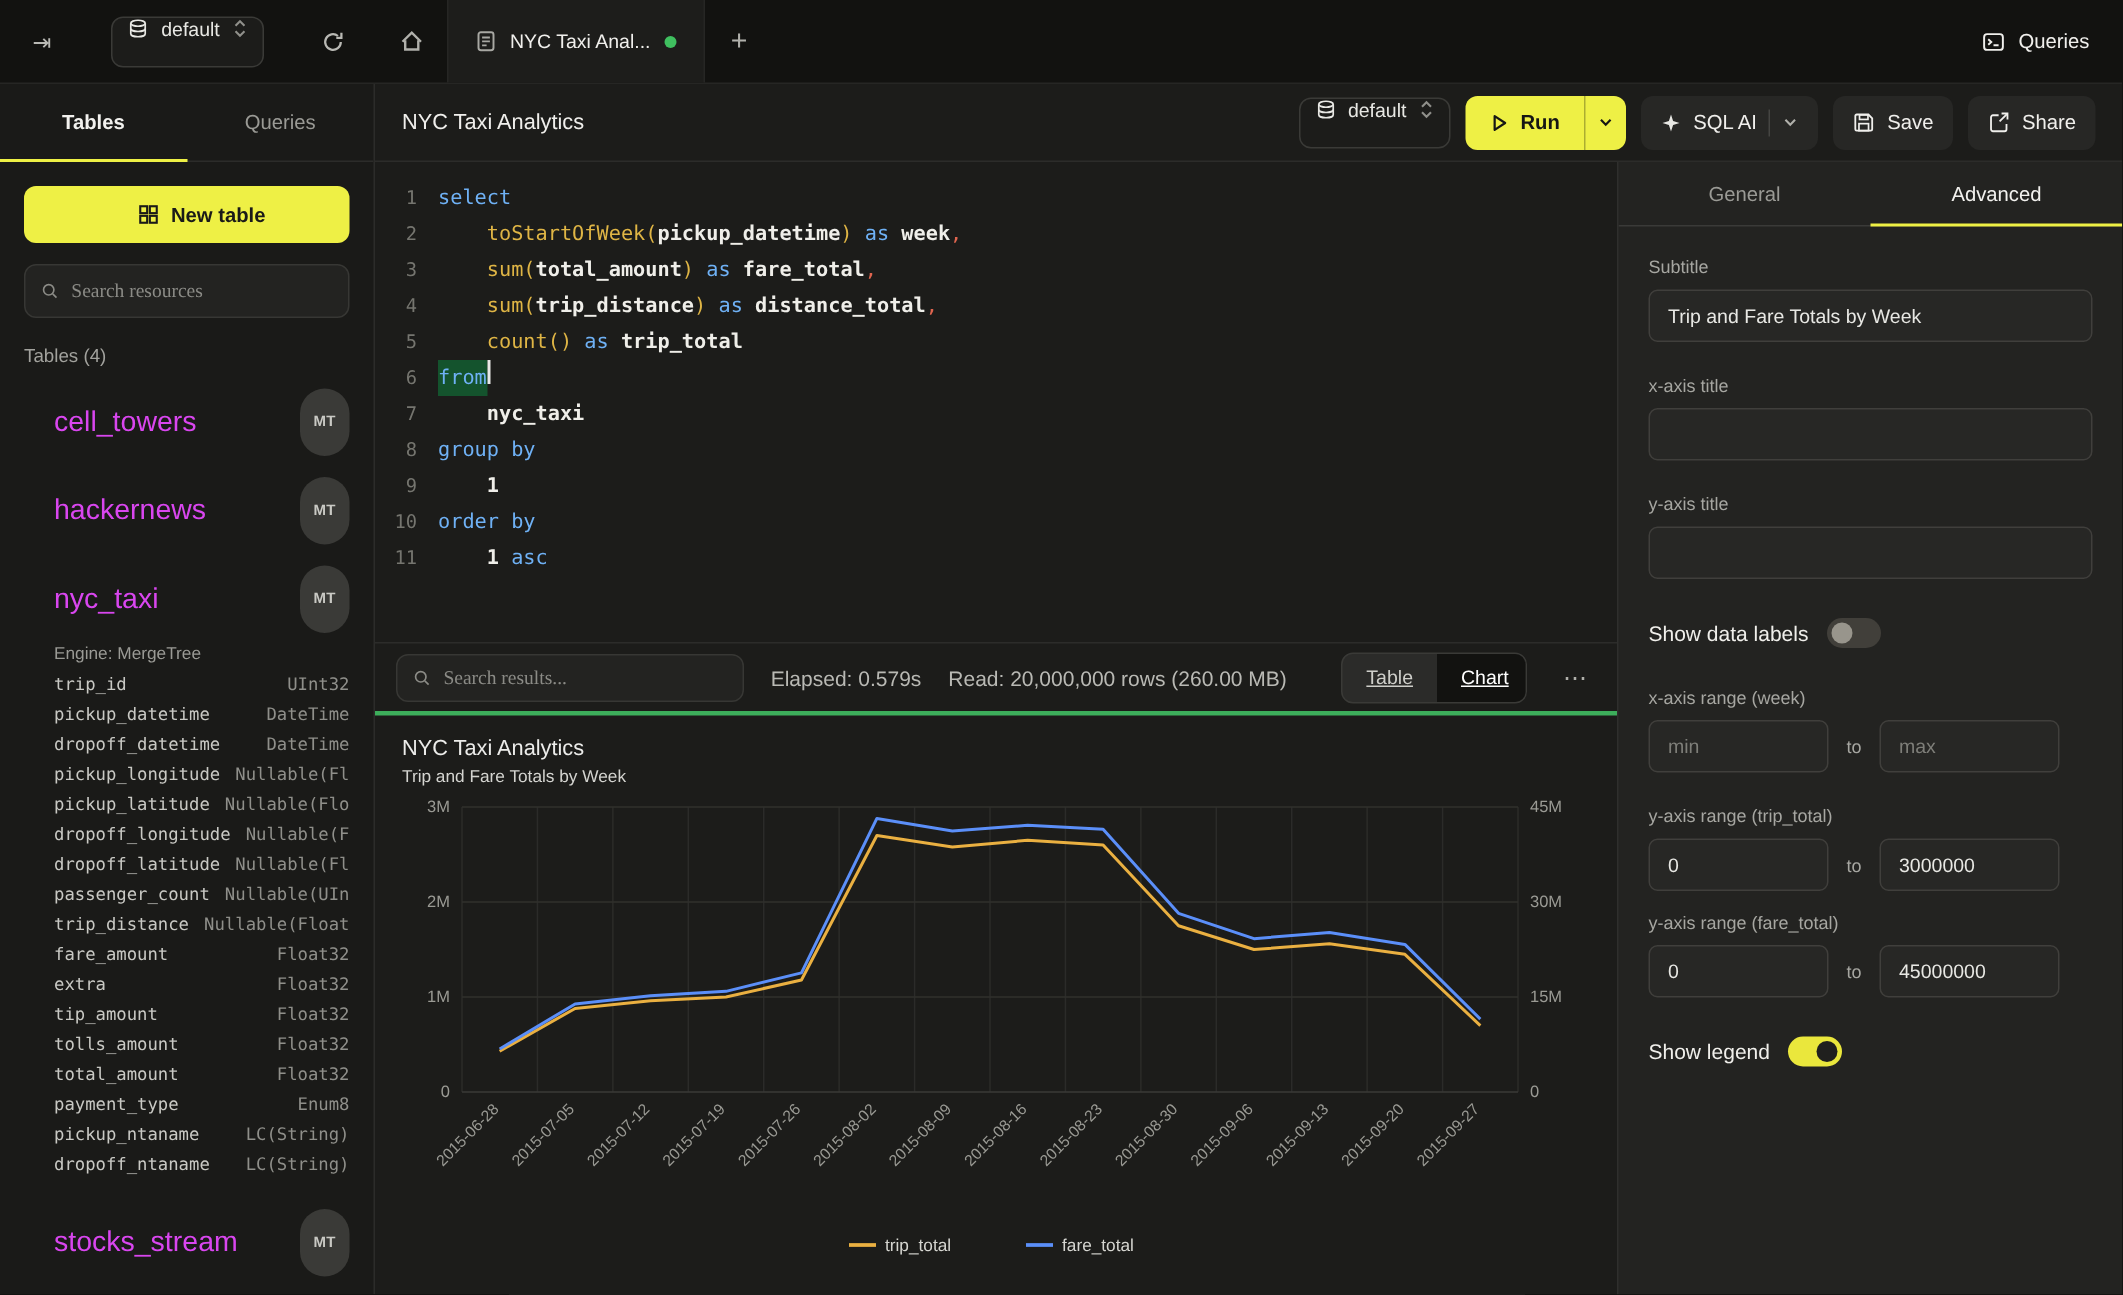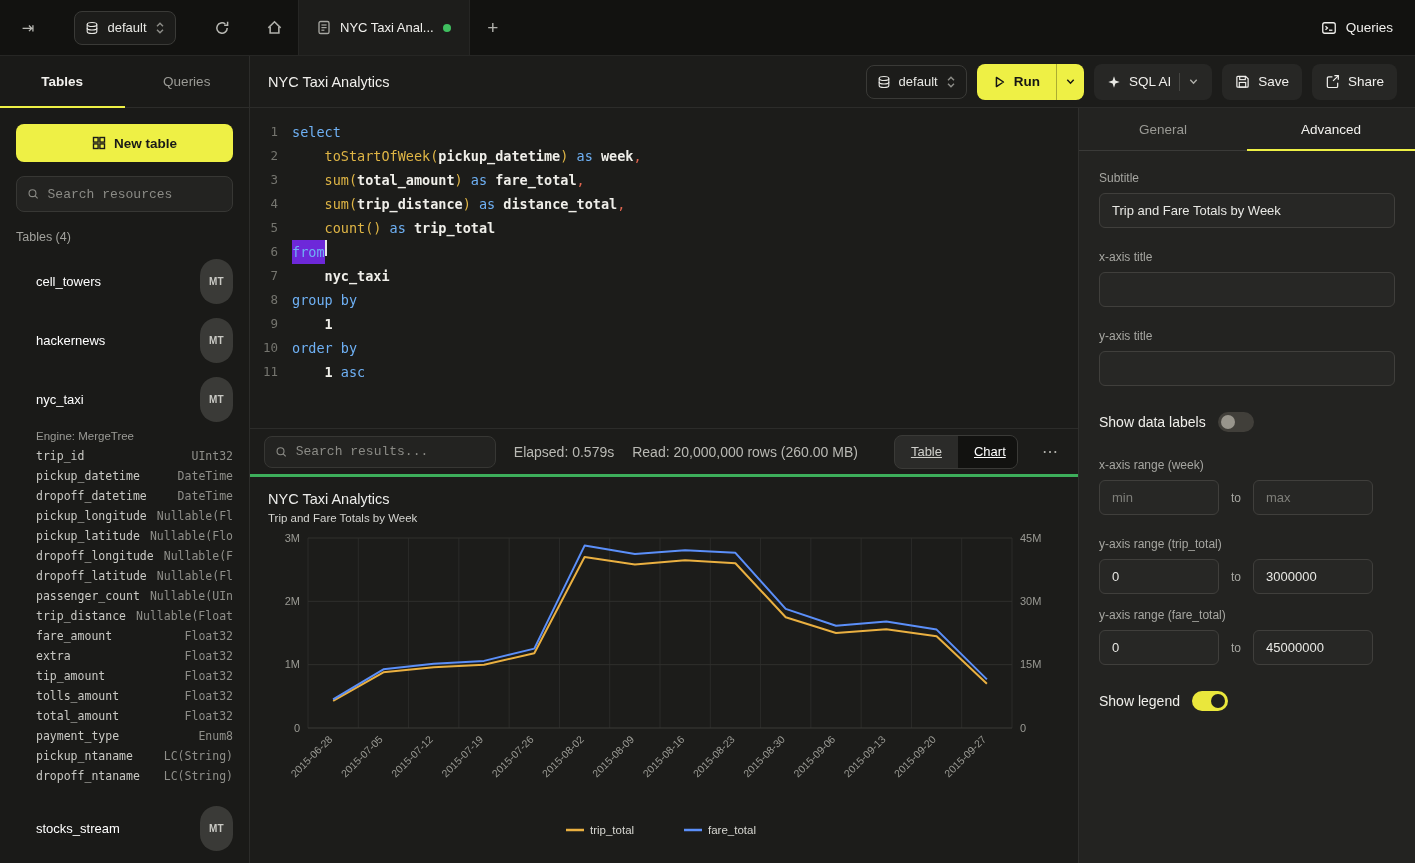--- a/index.html
+++ b/index.html
@@ -4,45 +4,45 @@
 <style>
   * { box-sizing: border-box; margin: 0; padding: 0; }
   html, body { background: #0e0e0d; }
   body { font-family: "Liberation Sans", sans-serif; color: #eceae6; }
   .app { width: 1415px; height: 863px; display: flex; flex-direction: column; overflow: hidden; background: #1c1c1a; }
 
   
   .topbar { height: 56px; background: #121210; display: flex; align-items: stretch; flex: none; border-bottom: 1px solid #262624; }
   .topbar-left { width: 250px; flex: none; display: flex; align-items: center; justify-content: space-between; padding: 0 14px; }
   .icon-btn { background: none; border: none; color: #b9b9b4; cursor: pointer; display: flex; align-items: center; justify-content: center; width: 28px; height: 28px; border-radius: 6px; font-size: 15px; }
-  .pill-select { display: flex; align-items: center; gap: 8px; height: 34px; padding: 0 10px; background: #1c1c1a; border: 1px solid #3a3a37; border-radius: 8px; color: #e8e8e4; font-size: 13px; cursor: pointer; }
+  .pill-select { display: flex; gap: 8px; height: 34px; padding: 0 10px; background: #1c1c1a; border: 1px solid #3a3a37; border-radius: 8px; color: #e8e8e4; font-size: 13px; cursor: pointer; }
   .pill-select .updown { color: #8f8f8a; display: flex; }
   .topbar-tabs { flex: 1; display: flex; align-items: stretch; }
   .home-tab { width: 48px; display: flex; align-items: center; justify-content: center; background: none; border: none; color: #b0b0ab; cursor: pointer; }
   .editor-tab { display: flex; align-items: center; gap: 9px; padding: 16px 18px; background: #1d1d1b; border-left: 1px solid #262624; border-right: 1px solid #262624; color: #f0efec; font-size: 13px; cursor: pointer; }
   .editor-tab .dot { width: 8px; height: 8px; border-radius: 50%; background: #3fbf5f; }
   .newtab-btn { width: 46px; background: none; border: none; color: #b0b0ab; font-size: 19px; cursor: pointer; }
   .topbar-right { display: flex; align-items: center; padding: 0 22px; }
   .queries-btn { display: flex; align-items: center; gap: 9px; background: none; border: none; color: #f0efec; font-size: 13.5px; cursor: pointer; }
 
   
   .body-row { flex: 1; display: flex; min-height: 0; }
   .sidebar { width: 250px; flex: none; background: #1a1a18; border-right: 1px solid #2c2c2a; display: flex; flex-direction: column; overflow: hidden; }
   .sidebar-tabs { height: 52px; flex: none; display: flex; border-bottom: 1px solid #2c2c2a; }
   .sidebar-tab { flex: 1; background: none; border: none; color: #9a9a95; font-size: 13.5px; cursor: pointer; position: relative; font-family: inherit; }
   .sidebar-tab.active { color: #f2f1ee; font-weight: 700; }
   .sidebar-tab.active::after { content: ""; position: absolute; left: 0; right: 0; bottom: -1px; height: 2px; background: #eef045; }
   .sidebar-content { padding: 16px; overflow: hidden; }
   .new-table-btn { width: 100%; height: 38px; background: #eef045; color: #1a1a18; border: none; border-radius: 8px; font-size: 13.5px; font-weight: 700; display: flex; align-items: center; justify-content: center; gap: 8px; cursor: pointer; font-family: inherit; padding-left: 20px; }
   .search-box { margin-top: 14px; height: 36px; background: #232321; border: 1px solid #373734; border-radius: 8px; display: flex; align-items: center; gap: 8px; padding: 0 10px; color: #8b8b86; }
-  .search-box input { background: none; border: none; outline: none; color: #e8e8e4; font-size: 13px; width: 100%; font-family: Liberation Mono, monospace; }
+  .search-box input { background: none; border: none; outline: none; color: #e8e8e4; font-size: 13px; width: 100%; font-family: Liberation Serif, serif; }
   .search-box input::placeholder { color: #8b8b86; }
   .section-label { margin: 18px 0 8px; font-size: 12.5px; color: #a2a29d; }
   .table-row { display: flex; align-items: center; justify-content: space-between; padding: 7px 0 7px 20px; cursor: pointer; }
-  .table-name { font-size: 13px; color: #ffffff; }
+  .table-name { font-size: 19px; color: #d946ef; }
   .mt-badge { background: #3a3a37; color: #c9c9c4; font-size: 10px; font-weight: 700; border-radius: 999px; padding: 17px 9px; letter-spacing: .3px; }
   .engine-label { padding-left: 20px; font-size: 11.5px; color: #9a9a95; margin: 1px 0 7px; }
   .columns { padding-left: 20px; margin-bottom: 10px; font-family: "DejaVu Sans Mono", monospace; }
   .column-row { display: flex; justify-content: space-between; align-items: baseline; height: 20px; white-space: nowrap; overflow: hidden; }
   .column-name { font-size: 11.5px; color: #c9c9c4; }
   .column-type { font-size: 11.5px; color: #8f8f8a; }
 
   
   .right-of-sidebar { flex: 1; display: flex; flex-direction: column; min-width: 0; }
   .main-header { height: 52px; flex: none; display: flex; align-items: center; justify-content: space-between; padding: 0 18px; border-bottom: 1px solid #2c2c2a; background: #1c1c1a; }
@@ -59,21 +59,21 @@
   
   .editor { flex: 1; min-height: 0; background: #1c1c1a; padding: 12px 0; overflow: hidden; font-family: "DejaVu Sans Mono", monospace; font-size: 13.5px; }
   .code-line { display: flex; height: 24px; line-height: 24px; white-space: pre; }
   .ln { width: 28px; text-align: right; margin-right: 14px; color: #75756f; flex: none; font-size: 12.5px; }
   .tok-pl { color: #d6d6d2; }
   .tok-kw { color: #6fb1f5; }
   .tok-fn { color: #dfb545; }
   .tok-id { color: #efeee9; font-weight: 700; }
   .tok-nu { color: #efeee9; font-weight: 700; }
   .tok-pu { color: #e0654f; }
-  .tok-sel { color: #6fb1f5; background: #6d28d9; }
+  .tok-sel { color: #6fb1f5; background: #14532d; }
   .caret-bar { display: inline-block; width: 2px; height: 16px; background: #e8e8e6; vertical-align: -3px; }
 
   
   .results-toolbar { height: 46px; flex: none; display: flex; align-items: center; gap: 18px; padding: 0 14px; border-top: 1px solid #2c2c2a; }
   .results-search { width: 240px; height: 32px; margin-top: 0; }
   .meta-text { font-size: 14px; color: #b9b9b4; white-space: nowrap; }
   .toolbar-spacer { flex: 1; }
   .segmented { display: flex; background: #2b2b29; border: 1px solid #3a3a37; border-radius: 8px; overflow: hidden; }
   .segment { height: 32px; padding: 0 16px; display: flex; align-items: center; background: transparent; border: none; color: #cfcfca; font-size: 13px; cursor: pointer; font-family: inherit; text-decoration: underline; }
   .segment.active { background: #121210; color: #ffffff; }

